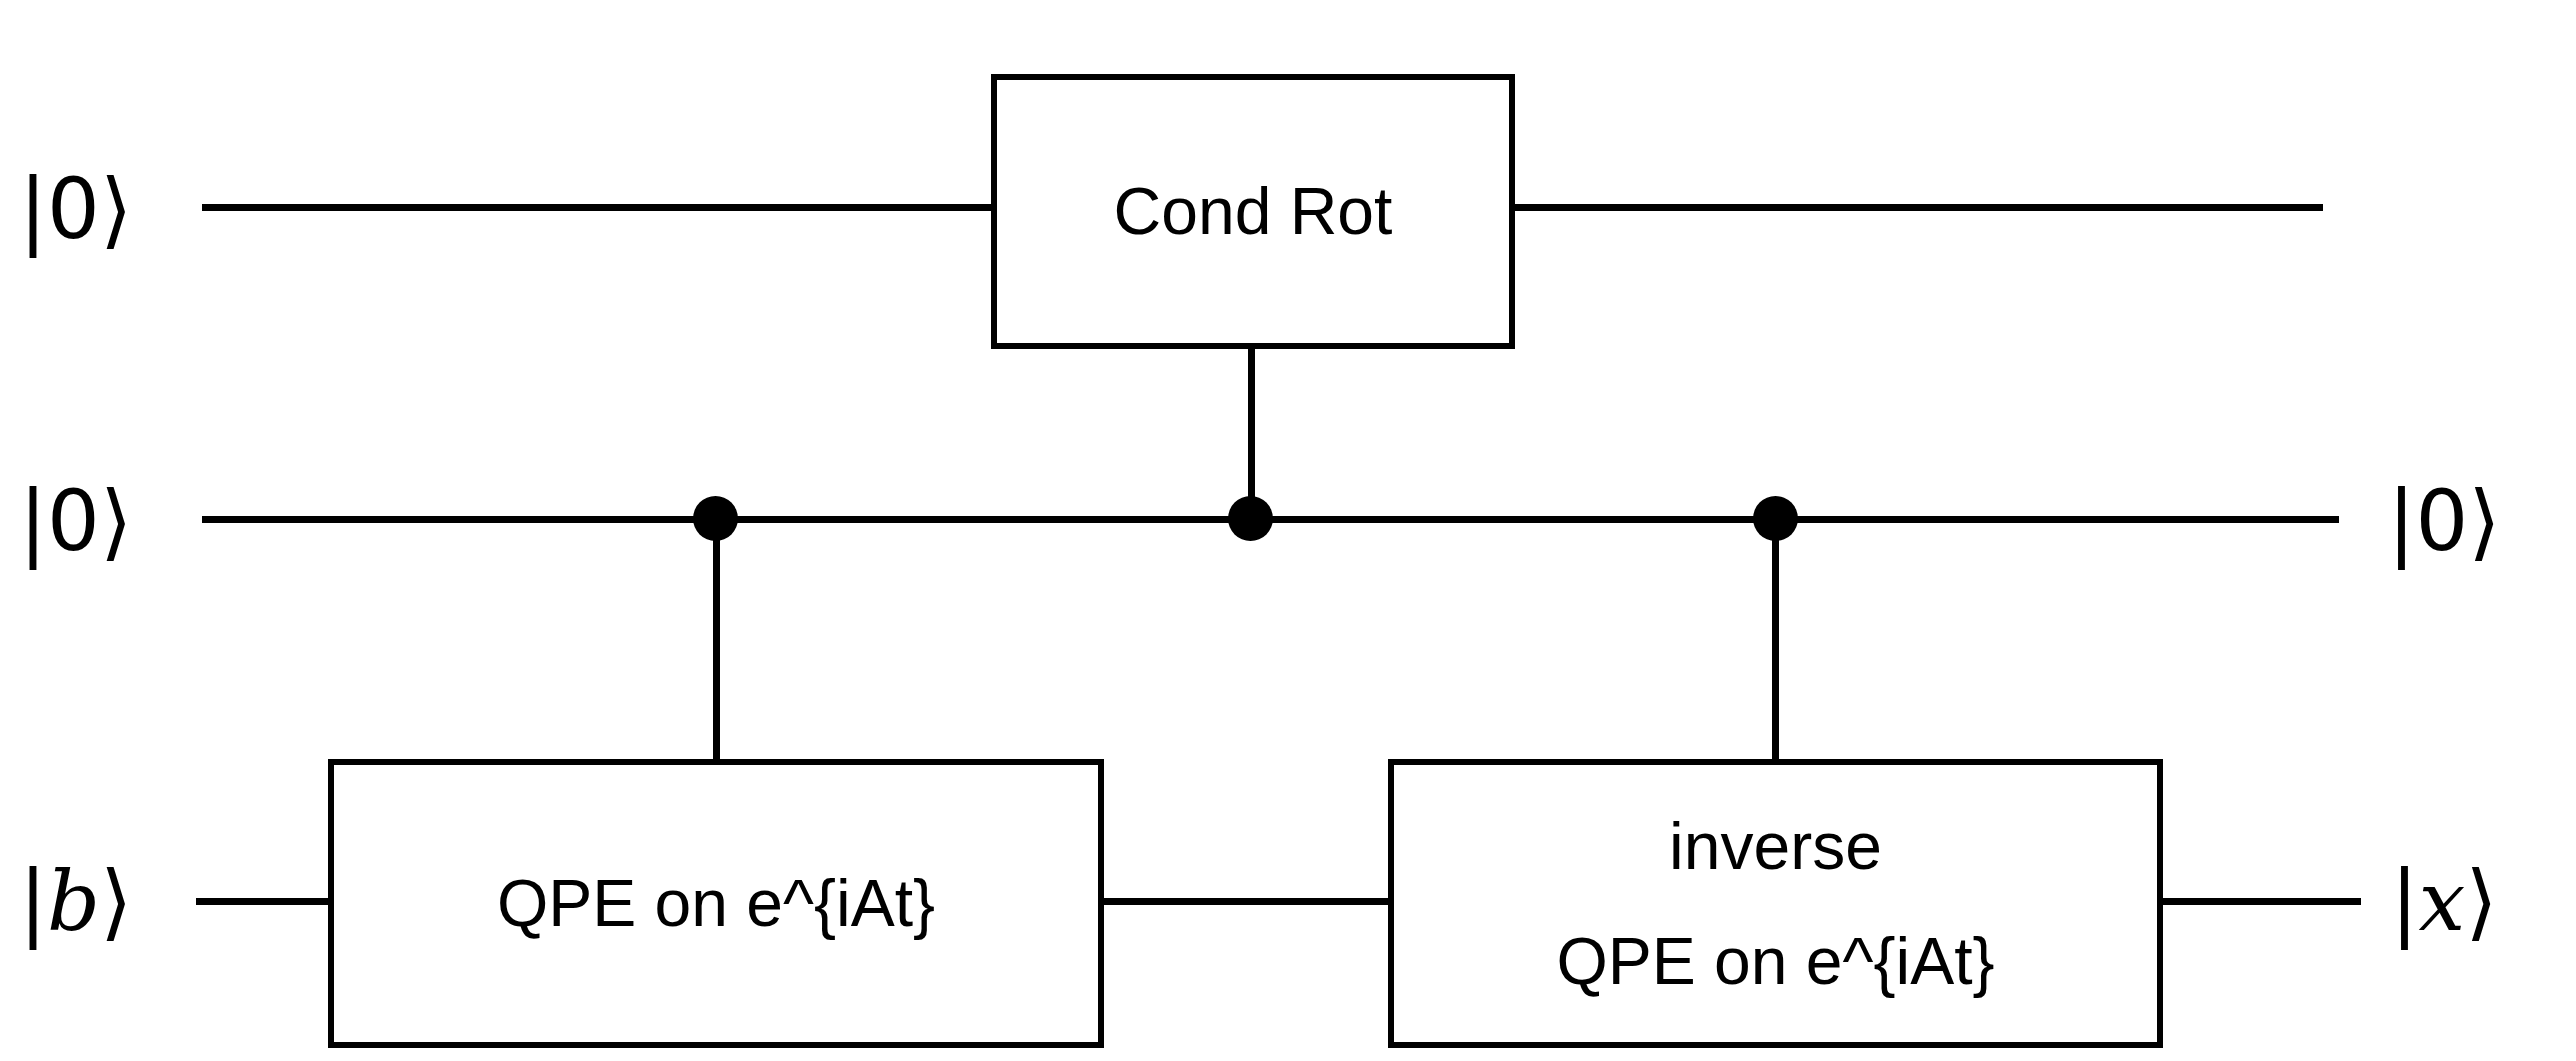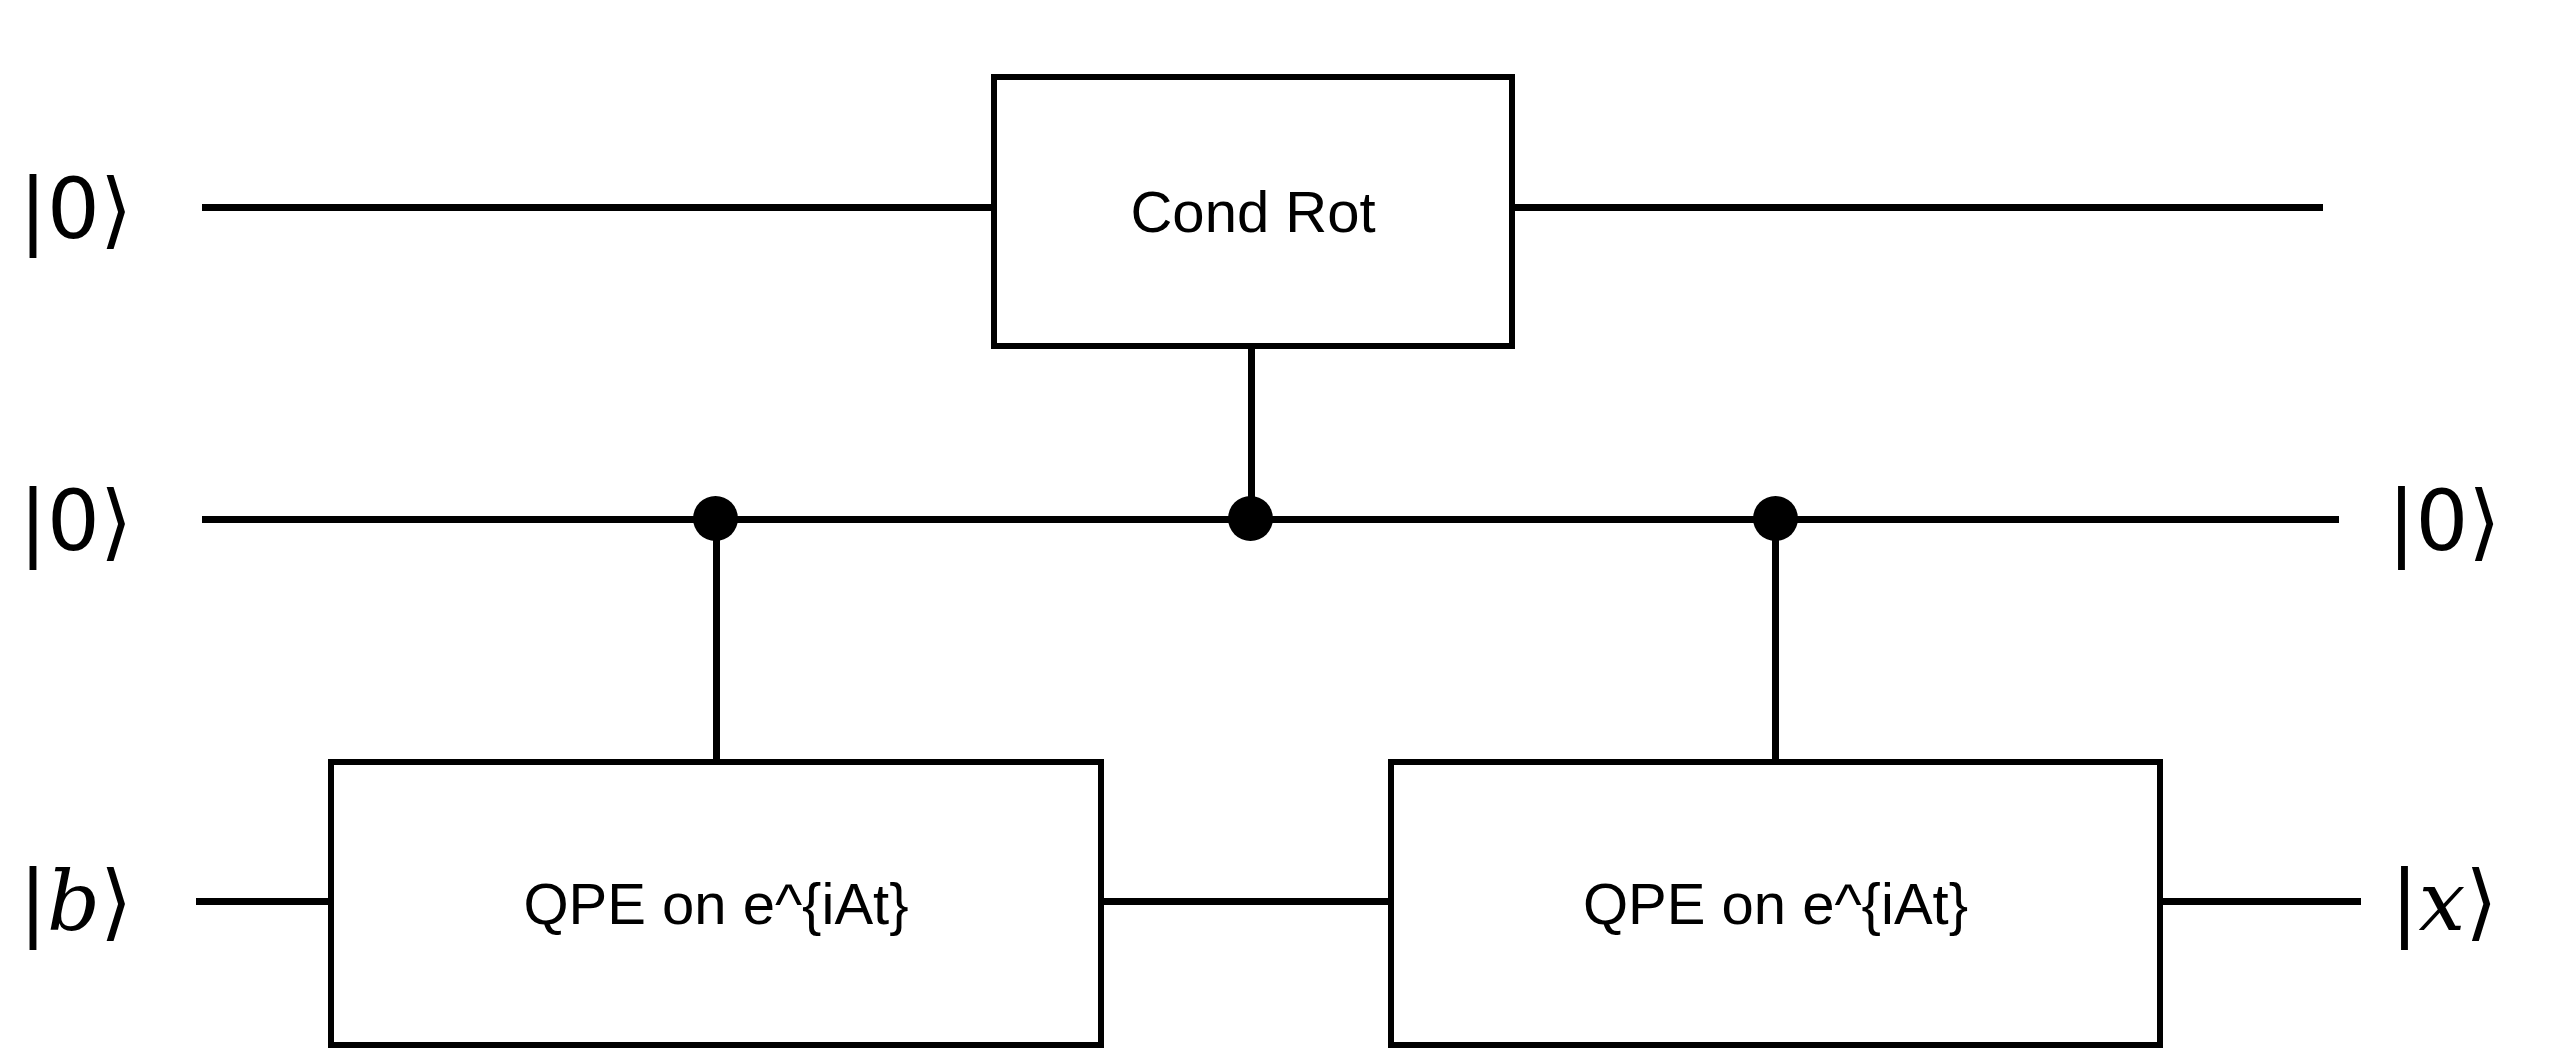--- a/index.html
+++ b/index.html
@@ -37,21 +37,21 @@
     box-sizing: border-box;
     border: 6.6px solid #000000;
     background: #ffffff;
     display: flex;
     flex-direction: column;
     align-items: center;
     justify-content: center;
     text-align: center;
   }
   .gate-label {
-    font-size: 58px;
+    font-size: 66px;
     line-height: 115px;
     color: #000000;
     white-space: nowrap;
   }
   .ket {
     position: absolute;
     height: 123px;
     width: 142px;
     display: flex;
     align-items: center;
@@ -91,20 +91,21 @@
 
   <div class="gate-box" style="left:991px; top:74px; width:524px; height:275px;">
     <div class="gate-label">Cond Rot</div>
   </div>
 
   <div class="gate-box" style="left:328px; top:759px; width:776px; height:289px;">
     <div class="gate-label">QPE on e^{iAt}</div>
   </div>
 
   <div class="gate-box" style="left:1388px; top:759px; width:775px; height:289px;">
+    <div class="gate-label">inverse</div>
     <div class="gate-label">QPE on e^{iAt}</div>
   </div>
 
   <div class="ket" style="left:4.7px; top:148px;">
     <span class="bar">|</span>
       <span>0</span>
       <span>⟩</span>
   </div>
 
   <div class="ket" style="left:4.7px; top:460px;">

